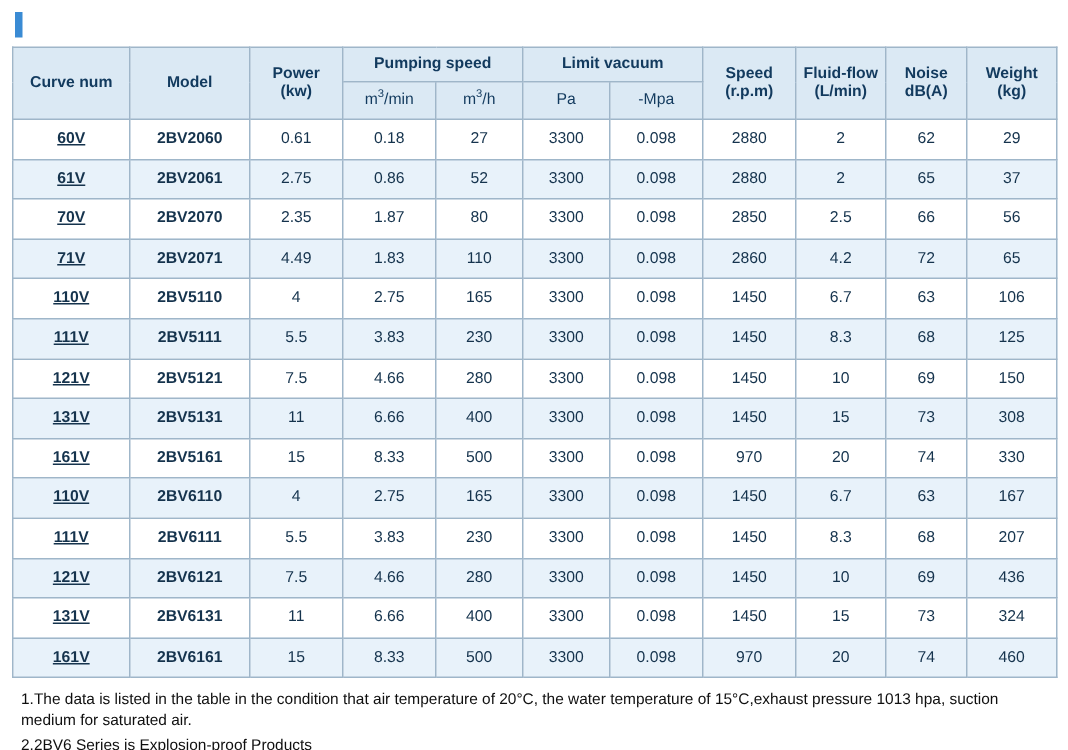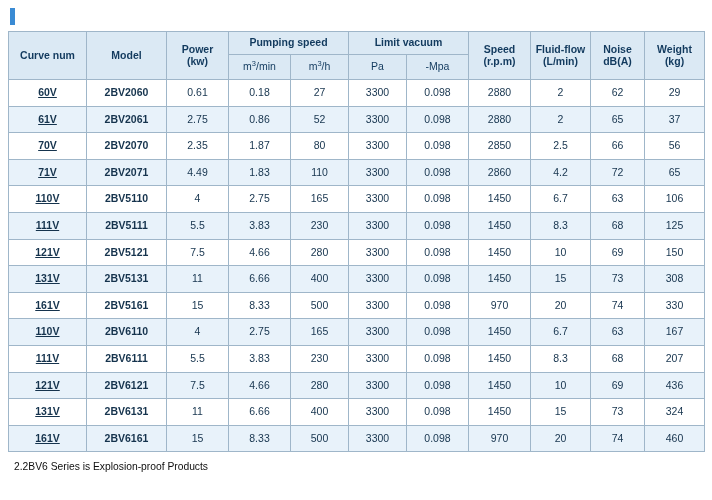--- a/index.html
+++ b/index.html
@@ -343,16 +343,17 @@
           <td>0.098</td>
           <td>970</td>
           <td>20</td>
           <td>74</td>
           <td>460</td>
         </tr>
       </tbody>
   </table>
 
   <div class="notes">
+    <p>1.The data is listed in the table in the condition that air temperature of 20°C, the water temperature of 15°C,exhaust pressure 1013 hpa, suction medium for saturated air.</p>
     <p>2.2BV6 Series is Explosion-proof Products</p>
   </div>
 
 </div>
 
 </body></html>

